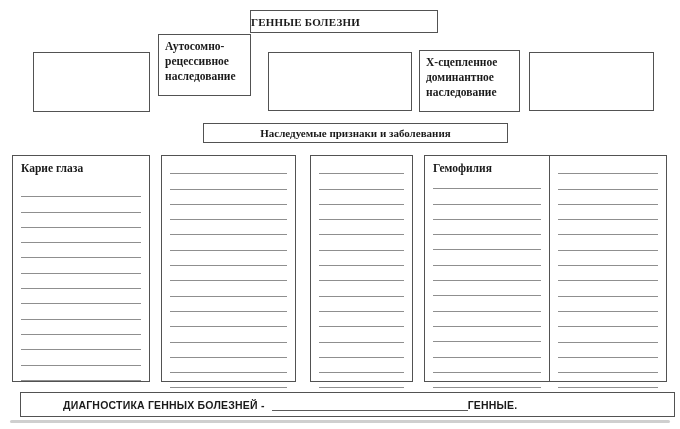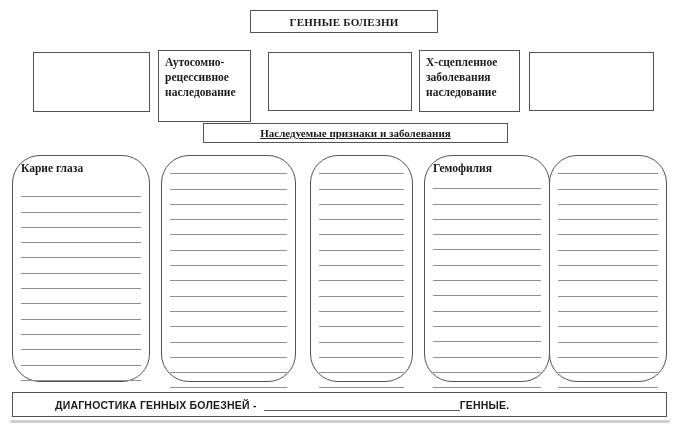--- a/index.html
+++ b/index.html
@@ -13,53 +13,53 @@
     overflow: hidden;
   }
   .box {
     position: absolute;
     background: #ffffff;
     border: 1.5px solid #525252;
     box-sizing: border-box;
   }
   
   .title-box { left: 250px; top: 10px; width: 188px; height: 23px;
-    display: flex; align-items: center; justify-content: center; }
+    display: flex; align-items: center; justify-content: flex-start; }
   .title-box span { font-weight: bold; font-size: 11px; letter-spacing: .2px; }
 
   
   .ibox span { display: block; padding: 4px 6px 0 6px; font-weight: bold;
     font-size: 11.5px; line-height: 15px; }
   .ibox-1 { left: 33px;  top: 52px; width: 117px; height: 60px; }
-  .ibox-2 { left: 158px; top: 50px; width: 93px;  height: 72px; }
+  .ibox-2 { left: 158px; top: 34px; width: 93px;  height: 62px; }
   .ibox-3 { left: 268px; top: 52px; width: 144px; height: 59px; }
   .ibox-4 { left: 419px; top: 50px; width: 101px; height: 62px; }
   .ibox-5 { left: 529px; top: 52px; width: 125px; height: 59px; }
 
   
   .banner { left: 203px; top: 123px; width: 305px; height: 20px;
-    display: flex; align-items: center; justify-content: center; text-decoration: underline; }
+    display: flex; align-items: center; justify-content: center; }
   .banner span { font-weight: bold; font-size: 11px; }
 
   
-  .tcol { top: 155px; height: 227px; border-radius: 28px; }
+  .tcol { top: 155px; height: 227px; }
   .tcol-1 { left: 12px;  width: 138px; }
   .tcol-2 { left: 161px; width: 135px; }
   .tcol-3 { left: 310px; width: 103px; }
   .tcol-4 { left: 424px; width: 126px; }
   .tcol-5 { left: 549px; width: 118px; }
   .col-title { display: block; padding: 6px 8px 0 8px; font-weight: bold; font-size: 11.5px; }
   .lines { padding: 0 8px; }
   .lines.mt-a { margin-top: 3px; }   
   .lines.mt-b { margin-top: 8px; }   
   .lines.mt-c { margin-top: 0px; }   
   .blank-line { height: 14.3px; border-bottom: 1.6px solid #8f8f8f; }
 
   
-  .footer { left: 12px; top: 392px; width: 655px; height: 25px;
+  .footer { left: 20px; top: 392px; width: 655px; height: 25px;
     display: flex; align-items: center;
     font-family: "Liberation Sans", sans-serif; font-weight: bold;
     font-size: 10.5px; letter-spacing: .2px; }
   .footer .lead { padding-left: 42px; white-space: pre; }
   .fill-line { width: 196px; height: 11px; border-bottom: 1.2px solid #5a5a5a; margin-left: 4px; }
   .page-shadow { position: absolute; left: 10px; top: 420px; width: 660px; height: 3px;
     background: #a8a8a8; opacity: .55; border-radius: 2px; }
 </style>
 </head>
 <body>
@@ -73,21 +73,21 @@
   <div class="box ibox ibox-1">
     <span></span>
   </div>
   <div class="box ibox ibox-2">
     <span>Аутосомно-рецессивное наследование</span>
   </div>
   <div class="box ibox ibox-3">
     <span></span>
   </div>
   <div class="box ibox ibox-4">
-    <span>Х-сцепленное заболевания наследование</span>
+    <span>Х-сцепленное доминантное наследование</span>
   </div>
   <div class="box ibox ibox-5">
     <span></span>
   </div>
 
   <div class="box banner">
     <span>Наследуемые признаки и заболевания</span>
   </div>
 
   <div class="box tcol tcol-1">

